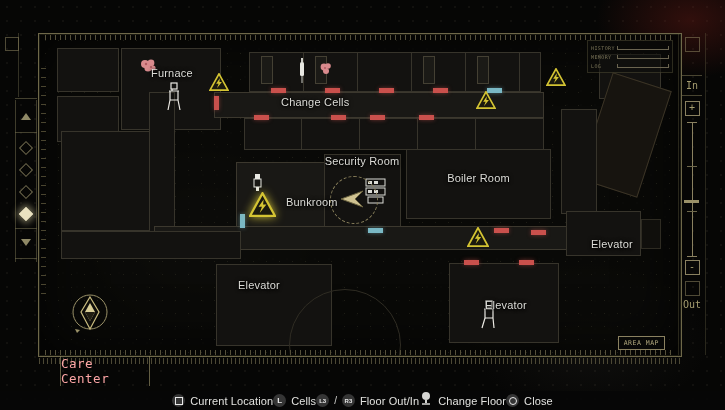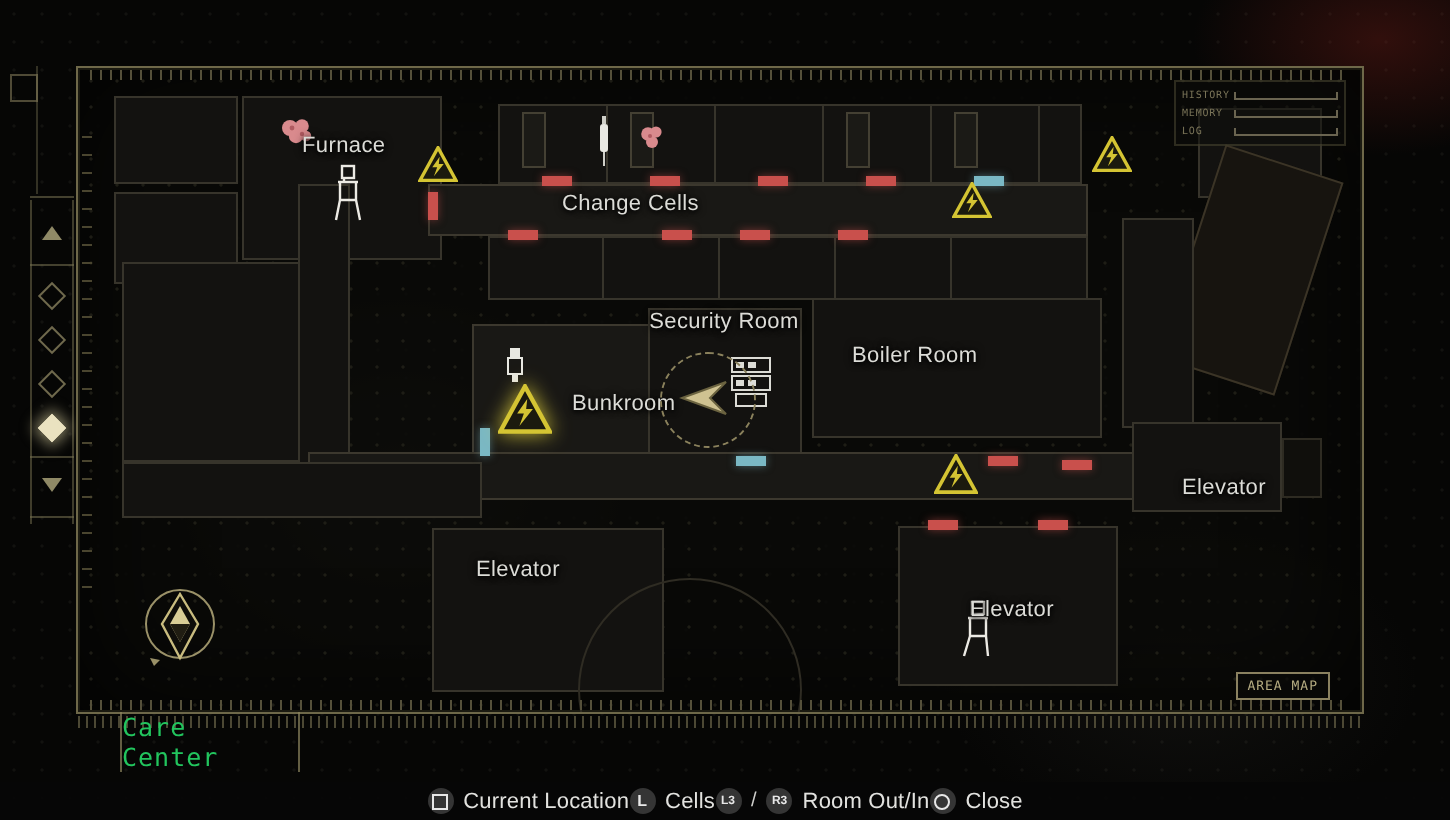--- a/index.html
+++ b/index.html
@@ -74,21 +74,21 @@
   .legend .lg-line{flex:1;height:3px;border-bottom:1px solid #6a6450;
     border-left:1px solid #6a6450;border-right:1px solid #6a6450;}
   
   .areamap-btn{position:absolute;right:16px;bottom:6px;border:1px solid #8a8160;color:#b4ab80;
     font-family:"DejaVu Sans Mono",monospace;font-size:6.5px;letter-spacing:.5px;
     padding:2px 5px;background:rgba(10,10,8,.7);}
   
   .care-tab{position:absolute;left:60px;top:356px;width:88px;height:30px;
     border-left:1px solid rgba(140,132,94,.7);border-right:1px solid rgba(140,132,94,.7);
     display:flex;align-items:center;justify-content:center;}
-  .care-tab span{color:#22c55e;font-family:"DejaVu Sans Mono",monospace;font-size:12.5px;letter-spacing:.5px;}
+  .care-tab span{color:#fca5a5;font-family:"DejaVu Sans Mono",monospace;font-size:12.5px;letter-spacing:.5px;}
   
   .zoom-panel{position:absolute;left:678px;top:33px;width:26px;height:322px;
     border-left:1px solid rgba(110,104,73,.35);border-right:1px solid rgba(110,104,73,.35);}
   .zp-el{position:absolute;left:0;width:100%;display:flex;justify-content:center;align-items:center;}
   .zp-label{color:#a59d6f;font-family:"DejaVu Sans Mono",monospace;font-size:10px;}
   .zp-sep{position:absolute;left:3px;right:3px;border-top:1px solid rgba(140,132,94,.5);}
   .zp-btn{width:13px;height:13px;border:1px solid #8a8160;color:#a59d6f;font-size:10px;line-height:11px;
     text-align:center;background:rgba(10,10,8,.6);font-family:"DejaVu Sans Mono",monospace;}
   .zp-track{position:absolute;left:50%;top:89px;height:134px;width:0;border-left:1px solid #8a8160;}
   .zp-tick{position:absolute;left:8px;right:8px;border-top:1px solid #6e684c;}
@@ -300,21 +300,21 @@
             </svg></span>
           <span class="hazard" style="left: 428px; top: 193px;"><svg viewBox="0 0 24 22" width="22" height="20">
               <path d="M12 1 L23 21 L1 21 Z" fill="#1b1a0e" stroke="#d4c433" stroke-width="2"></path>
               <path d="M13 6.5 L8.5 13 L11.5 13 L9.5 18.5 L15.5 11 L12.5 11 Z" fill="#d4c433"></path>
             </svg></span>
         </div>
       <div id="labels-layer">
           <div class="room-label" style="left: 112px; top: 33px;">Furnace</div>
           <div class="room-label" style="left: 242px; top: 62px;">Change Cells</div>
           <div class="room-label" style="left: 283px; top: 121px; width: 80px; text-align: center;">Security Room</div>
-          <div class="room-label" style="left: 367px; top: 138px; width: 145px;  margin-left: 20px;">Boiler Room</div>
+          <div class="room-label" style="left: 367px; top: 138px; width: 145px; text-align: center;">Boiler Room</div>
           <div class="room-label" style="left: 247px; top: 162px;">Bunkroom</div>
           <div class="room-label" style="left: 552px; top: 204px;">Elevator</div>
           <div class="room-label" style="left: 199px; top: 245px;">Elevator</div>
           <div class="room-label" style="left: 446px; top: 265px;">Elevator</div>
         </div>
 
       <div class="player-ring" id="player-ring" style="left: 291px; top: 142px;"></div>
       <span class="player-arrow" id="player-arrow" style="left: 299px; top: 154px;">
         <svg width="28" height="22">
             <path d="M3 11 L25 3 L17 11 L25 19 Z" fill="#cfc291" stroke="#6b6340" stroke-width="1"></path>
@@ -342,37 +342,69 @@
 
       <div class="areamap-btn">AREA MAP</div>
     </div>
     <div class="ruler-h2"></div>
   </div>
 
   <div class="care-tab">
     <span>Care Center</span>
   </div>
 
+  <div class="zoom-panel">
+    <div class="corner-box" style="left:6px;top:4px;width:13px;height:13px;"></div>
+    <div class="zp-sep" style="top:42px;"></div>
+    <div class="zp-el" style="top:45px;height:14px;">
+        <span class="zp-label">In</span>
+      </div>
+    <div class="zp-sep" style="top:62px;"></div>
+    <div class="zp-el" style="top:68px;height:14px;">
+        <span class="zp-btn">+</span>
+      </div>
+    <div class="zp-track"></div>
+    <div class="zp-endcap" style="top:89px;"></div>
+    <div class="zp-tick" style="top:133px;"></div>
+    <div class="zp-tick" style="top:178px;"></div>
+    <div class="zp-handle"></div>
+    <div class="zp-endcap" style="top:223px;"></div>
+    <div class="zp-el" style="top:227px;height:14px;">
+        <span class="zp-btn">-</span>
+      </div>
+    <div class="corner-box" style="left:6px;top:248px;width:13px;height:13px;"></div>
+    <div class="zp-el" style="top:264px;height:14px;">
+        <span class="zp-label">Out</span>
+      </div>
+  </div>
 
   <div class="bottom-bar">
     <div class="hint">
       <span class="chip">
           <span class="sq"></span>
         </span>
       <span class="lbl">Current Location</span>
     </div>
     <div class="hint">
       <span class="chip">L</span>
       <span class="lbl">Cells</span>
     </div>
     <div class="hint">
       <span class="chip small-txt">L3</span>
       <span class="slash">/</span>
       <span class="chip small-txt">R3</span>
-      <span class="lbl">Room Out/In</span>
+      <span class="lbl">Floor Out/In</span>
+    </div>
+    <div class="hint">
+      <span><svg width="14" height="15">
+            <circle cx="7" cy="5" r="4" fill="#d6d6d3"></circle>
+            <rect x="6" y="9" width="2" height="3" fill="#d6d6d3"></rect>
+            <path d="M3 13 h8" stroke="#d6d6d3" stroke-width="1.5"></path>
+          </svg></span>
+      <span class="lbl">Change Floor</span>
     </div>
     <div class="hint">
       <span class="chip">
           <span class="cir"></span>
         </span>
       <span class="lbl">Close</span>
     </div>
   </div>
 </div>
 

